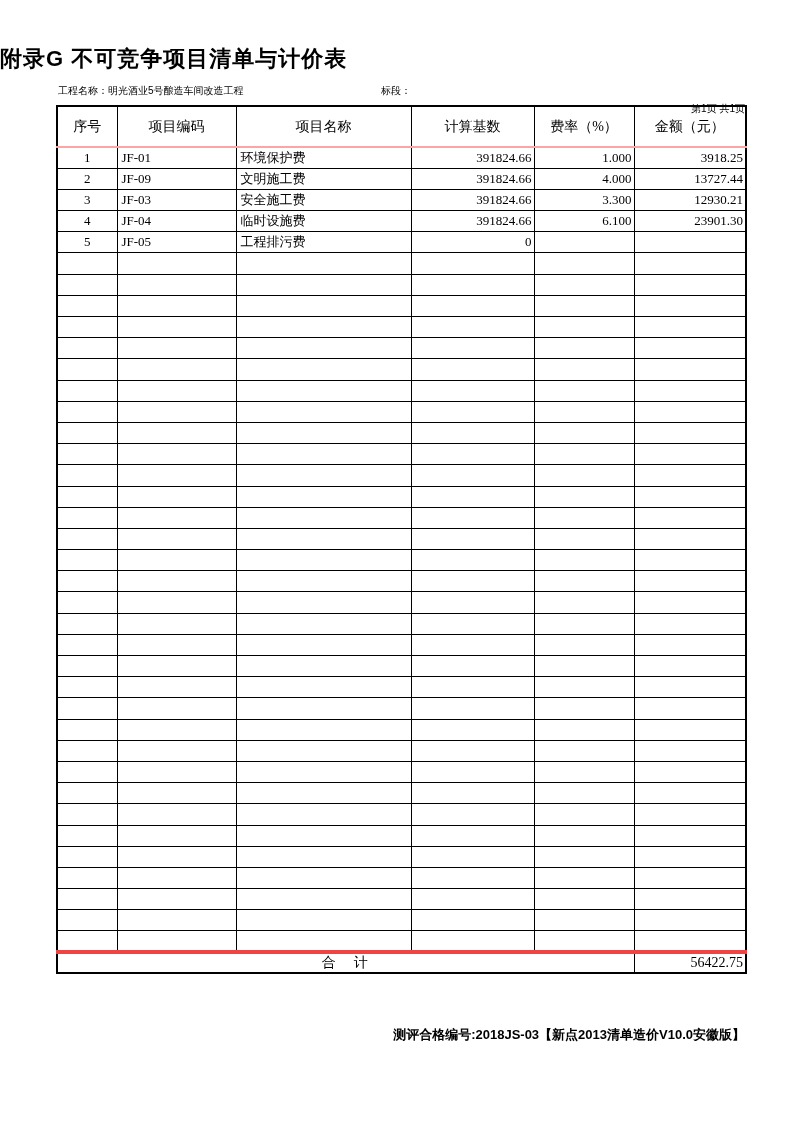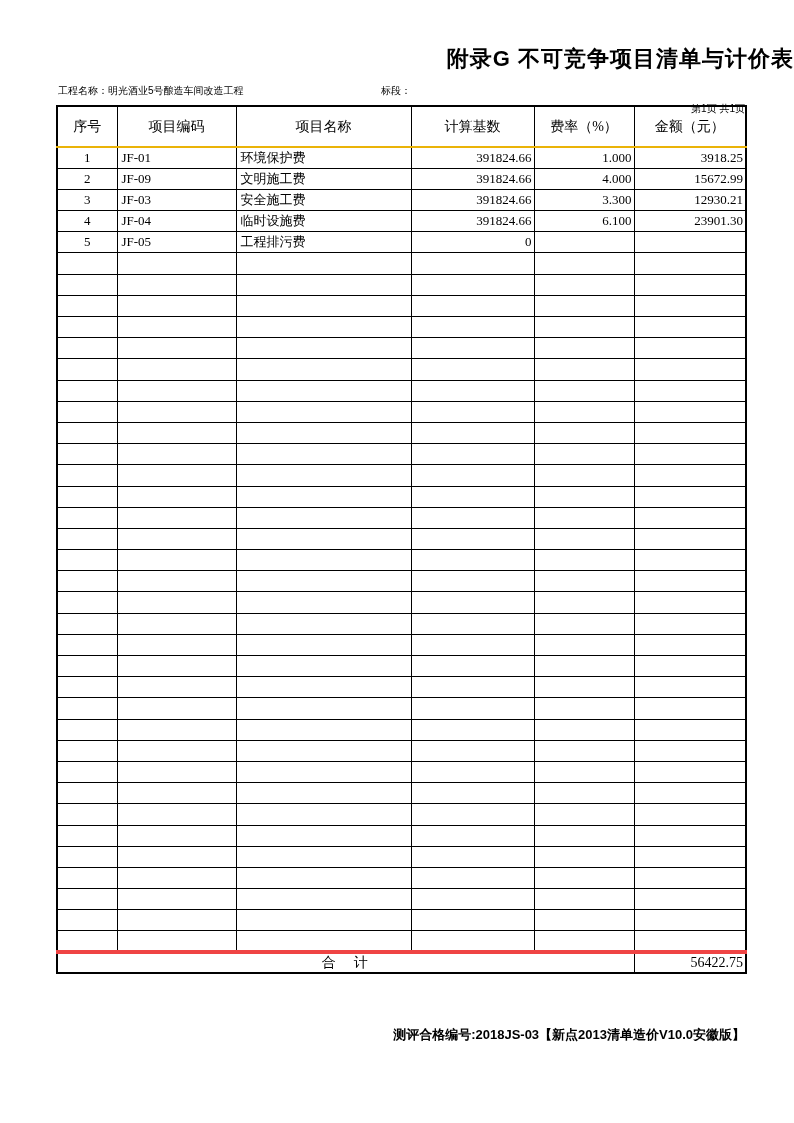--- a/index.html
+++ b/index.html
@@ -14,21 +14,21 @@
     font-family: "Liberation Serif", serif;
     color: #000;
     overflow: hidden;
   }
 
   .doc-title {
     position: absolute;
     top: 44px;
     left: 0;
     width: 794px;
-    text-align: right;
+    text-align: left;
     font-family: "Liberation Sans", sans-serif;
     font-weight: bold;
     font-size: 22px;
     letter-spacing: 1px;
   }
 
   .meta-row {
     position: absolute;
     top: 84px;
     left: 56px;
@@ -58,21 +58,21 @@
     overflow: hidden;
     white-space: nowrap;
     box-sizing: border-box;
   }
   .fee-table thead th {
     height: 41px;
     font-size: 14px;
     font-weight: normal;
     text-align: center;
     vertical-align: middle;
-    border-bottom: 2px solid #eab308;
+    border-bottom: 2px solid #fca5a5;
   }
   .fee-table tbody td {
     height: 21.2px;
     font-size: 13px;
     vertical-align: middle;
   }
   .fee-table tfoot td {
     height: 14px;
     font-size: 14px;
     vertical-align: middle;
@@ -132,21 +132,21 @@
         <td class="r">391824.66</td>
         <td class="r">1.000</td>
         <td class="r">3918.25</td>
       </tr>
       <tr>
         <td class="c">2</td>
         <td class="l">JF-09</td>
         <td class="l">文明施工费</td>
         <td class="r">391824.66</td>
         <td class="r">4.000</td>
-        <td class="r">15672.99</td>
+        <td class="r">13727.44</td>
       </tr>
       <tr>
         <td class="c">3</td>
         <td class="l">JF-03</td>
         <td class="l">安全施工费</td>
         <td class="r">391824.66</td>
         <td class="r">3.300</td>
         <td class="r">12930.21</td>
       </tr>
       <tr>

